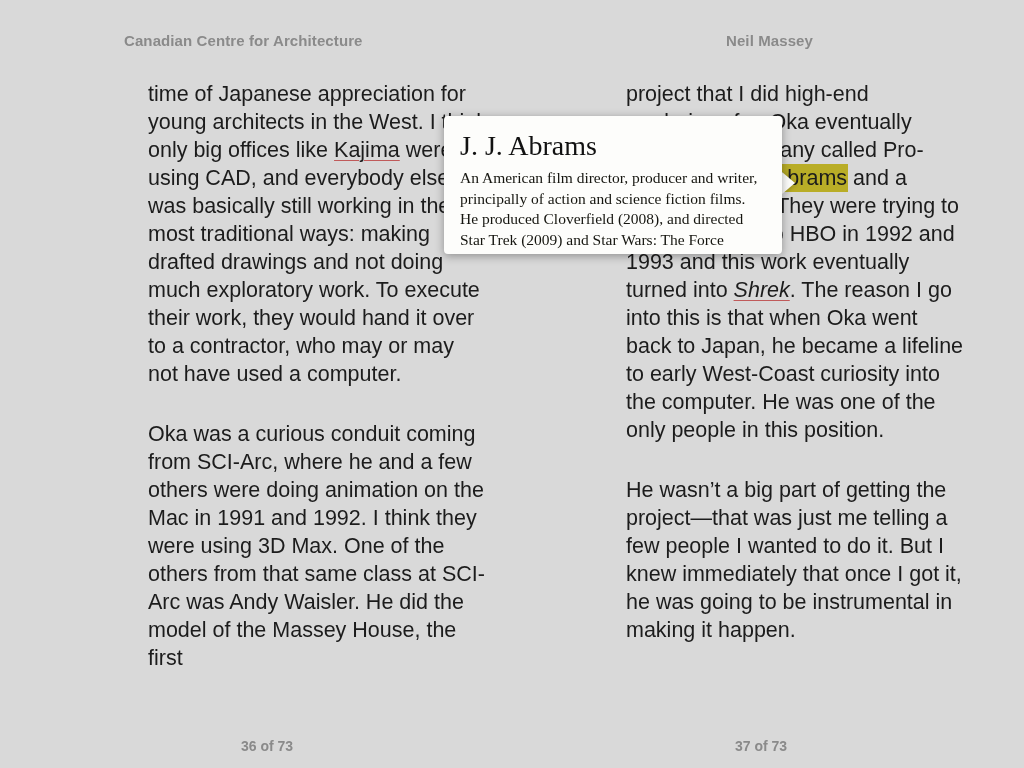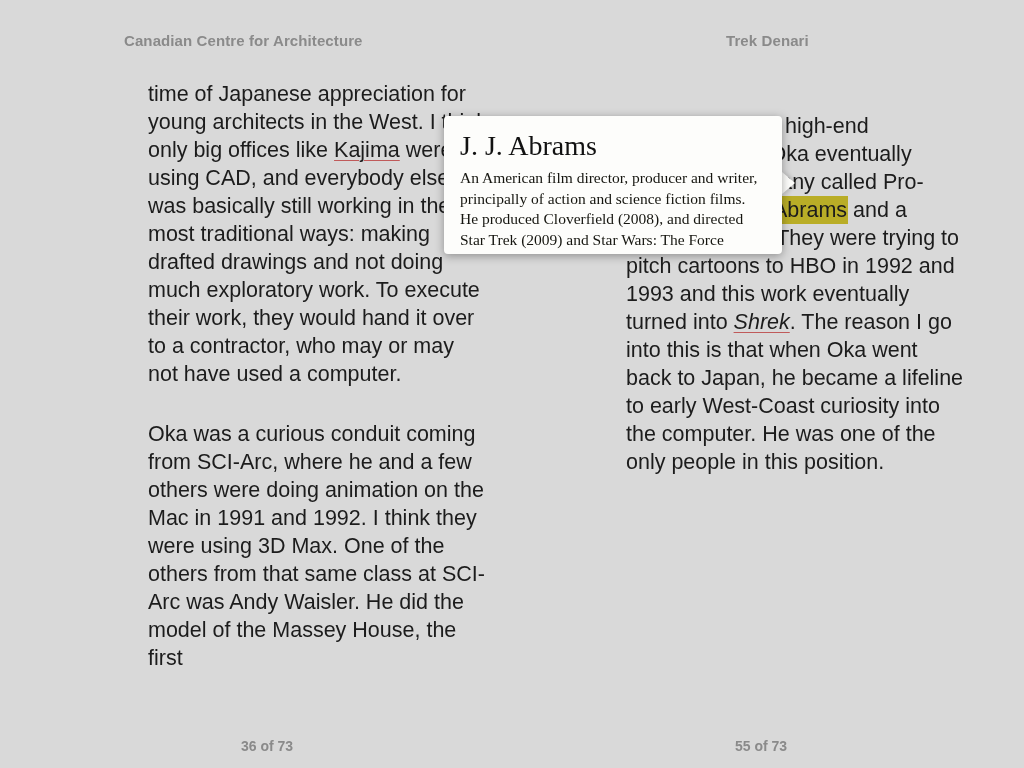--- a/index.html
+++ b/index.html
@@ -114,32 +114,33 @@
     border-left: 13px solid #fdfdfb;
     filter: drop-shadow(2px 0 2px rgba(0,0,0,0.18));
   }
 </style>
 </head>
 <body>
 
 <div id="reader">
 
   <div class="running-head left">Canadian Centre for Architecture</div>
-  <div class="running-head right">Trek Denari</div>
+  <div class="running-head right">Neil Massey</div>
 
   <div class="page-col left" id="left-col">
       <p class="para"><span>time of Japanese appreciation for young architects in the West. I think only big offices like </span><span class="spell">Kajima</span><span> were using CAD, and everybody else was basically still working in the most traditional ways: making drafted drawings and not doing much exploratory work. To execute their work, they would hand it over to a contractor, who may or may not have used a computer.</span></p>
       <p class="para"><span>Oka was a curious conduit coming from SCI-Arc, where he and a few others were doing animation on the Mac in 1991 and 1992. I think they were using 3D Max. One of the others from that same class at SCI-Arc was Andy Waisler. He did the model of the Massey House, the first</span></p>
     </div>
   <div class="page-col right" id="right-col">
       <p class="para"><span>project that I did high-end renderings for. Oka eventually founded a company called Pro-tozoa with </span><span class="selected">J. J. Abrams</span><span> and a couple of guys. They were trying to pitch cartoons to HBO in 1992 and 1993 and this work eventually turned into </span><span class="title-italic spell">Shrek</span><span>. The reason I go into this is that when Oka went back to Japan, he became a lifeline to early West-Coast curiosity into the computer. He was one of the only people in this position.</span></p>
+      <p class="para"><span>He wasn’t a big part of getting the project—that was just me telling a few people I wanted to do it. But I knew immediately that once I got it, he was going to be instrumental in making it happen.</span></p>
     </div>
 
   <div class="folio left">36 of 73</div>
-  <div class="folio right">55 of 73</div>
+  <div class="folio right">37 of 73</div>
 
   <div class="popover-tail"></div>
   <div class="popover">
     <div class="popover-inner">
       <h2 class="popover-term">J. J. Abrams</h2>
       <p class="popover-def">An American film director, producer and writer, principally of action and science fiction films. He produced Cloverfield (2008), and directed Star Trek (2009) and Star Wars: The Force Awakens (2015).</p>
     </div>
   </div>
 
 </div>

